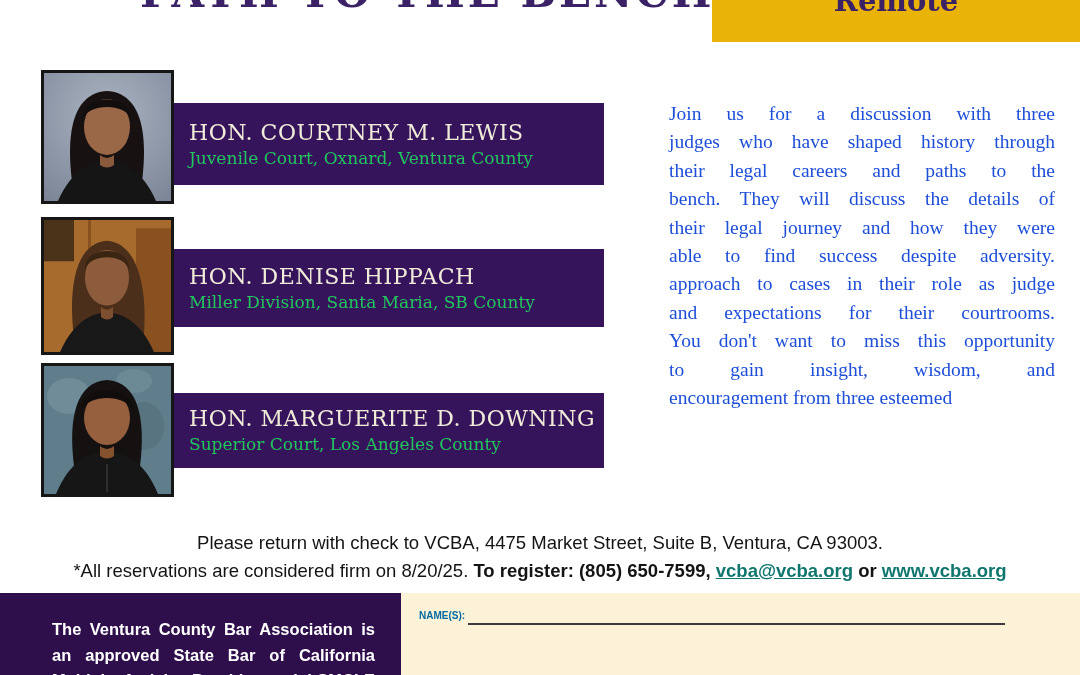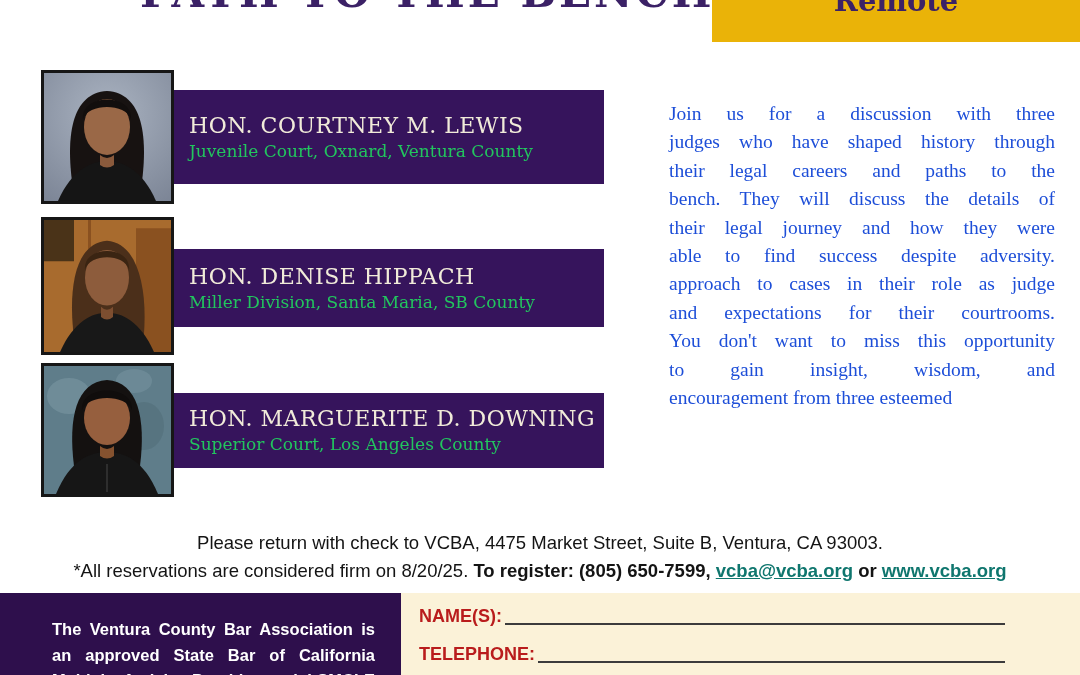--- a/index.html
+++ b/index.html
@@ -23,21 +23,21 @@
     position:absolute;top:-13px;left:0;width:100%;text-align:center;
     font-family:"DejaVu Serif",serif;font-size:29px;font-weight:700;
     line-height:29px;color:#3b2166;
   }
   
   .banner{
     position:absolute;left:157px;width:447px;background:#36145c;
     display:flex;flex-direction:column;justify-content:center;
     padding-left:32px;box-sizing:border-box;z-index:1;
   }
-  .banner-1{top:90px;height:94px;}
+  .banner-1{top:103px;height:82px;}
   .banner-2{top:249px;height:78px;}
   .banner-3{top:393px;height:75px;}
   .judge-name{
     font-family:"DejaVu Serif",serif;font-size:22px;color:#f1ebd9;
     letter-spacing:.5px;line-height:26px;white-space:nowrap;
   }
   .judge-court{
     font-family:"DejaVu Serif",serif;font-size:17px;color:#22c55e;
     line-height:21px;margin-top:2px;white-space:nowrap;
   }
@@ -77,21 +77,21 @@
   .form-area{
     position:absolute;left:401px;top:593px;width:679px;height:82px;
     background:#fbf2d8;
   }
   .form-row{
     position:absolute;left:18px;right:75px;display:flex;align-items:flex-end;
   }
   .form-row-name{top:14px;}
   .form-row-telephone{top:52px;}
   .form-label{
-    font-size:18px;font-weight:700;color:#b91c1c;line-height:18px;
+    font-size:10px;font-weight:700;color:#0369a1;line-height:18px;
     white-space:nowrap;
   }
   .blank-line{
     flex:1;border-bottom:2px solid #3c3c3c;height:16px;margin-left:3px;
   }
 </style>
 </head>
 <body>
 
 <div class="flyer">
@@ -185,19 +185,15 @@
     <div class="provider-line">The Ventura County Bar Association is</div>
     <div class="provider-line">an approved State Bar of California</div>
     <div class="provider-line">Multiple Activity Provider and LSMCLE</div>
   </div>
 
   <div class="form-area">
     <div class="form-row form-row-name">
       <span class="form-label">NAME(S):</span>
       <span class="blank-line"></span>
     </div>
-    <div class="form-row form-row-telephone">
-      <span class="form-label">TELEPHONE:</span>
-      <span class="blank-line"></span>
-    </div>
   </div>
 
 </div>
 
 </body></html>

